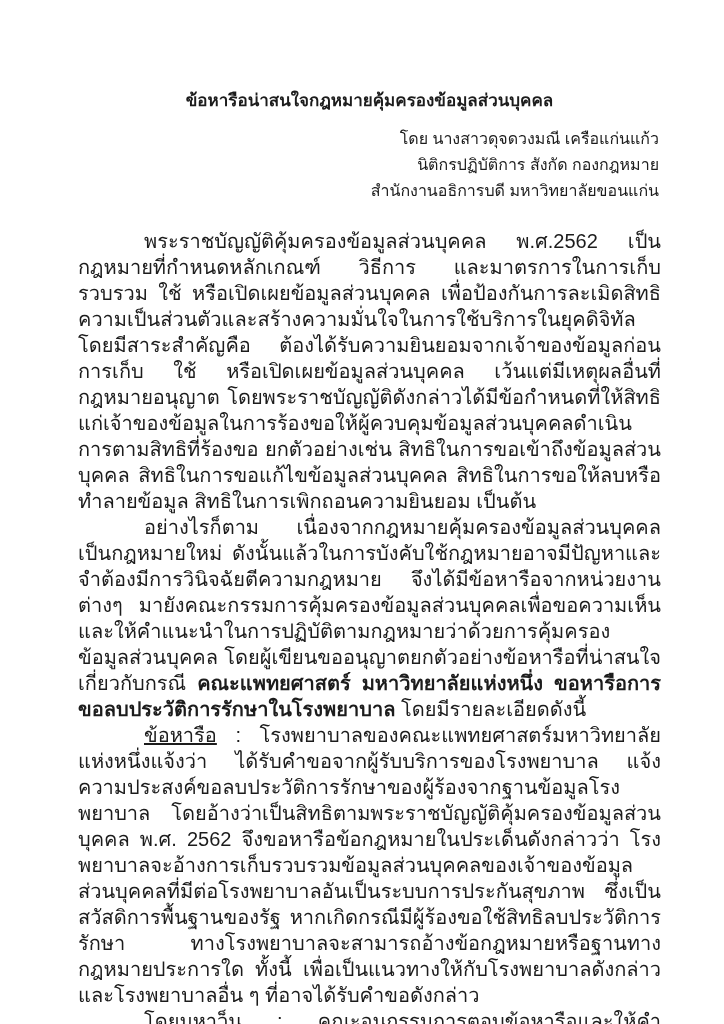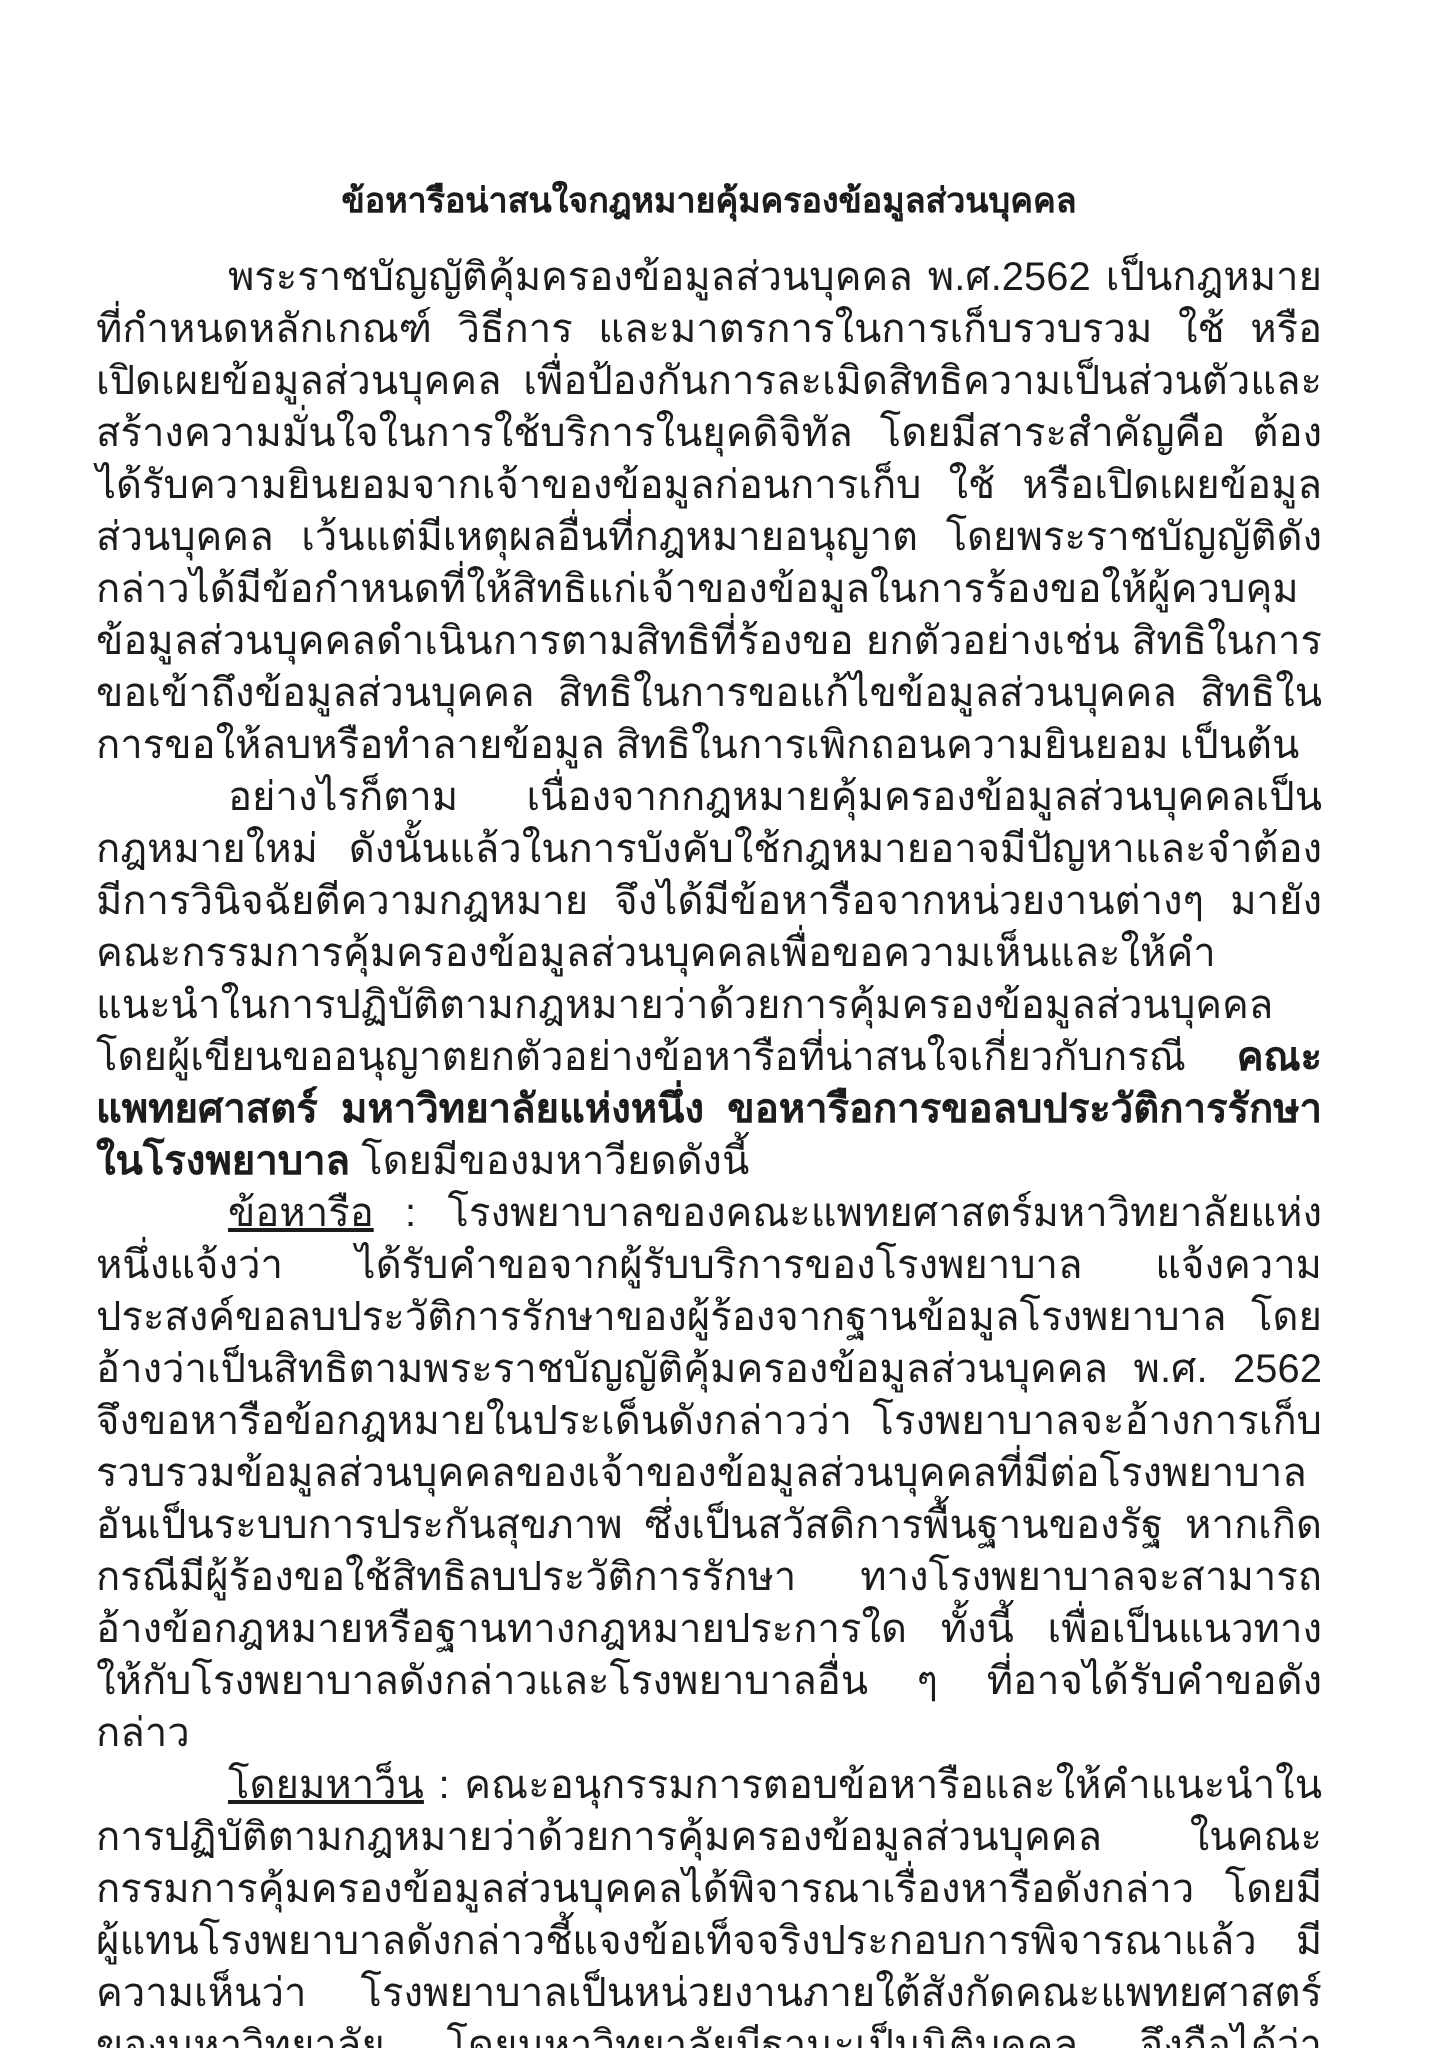--- a/index.html
+++ b/index.html
@@ -11,21 +11,21 @@
     width: 724px;
     height: 1024px;
     overflow: hidden;
     font-family: "Liberation Sans", sans-serif;
     color: #1c1c1c;
   }
   .page {
     box-sizing: border-box;
     width: 724px;
     height: 736px;
-    padding: 88px 63px 0 48px;
+    padding: 88px 63px 0 78px;
     background: #ffffff;
   }
   .doc-title {
     margin: 0 0 12px 0;
     font-size: 17px;
     line-height: 26px;
     font-weight: bold;
     text-align: center;
   }
   .byline {
@@ -52,28 +52,33 @@
     font-weight: bold;
   }
 </style>
 </head>
 <body>
 
 <div class="page">
 
   <h1 class="doc-title">ข้อหารือน่าสนใจกฎหมายคุ้มครองข้อมูลส่วนบุคคล</h1>
 
+  <div class="byline">
+    <p>โดย นางสาวดุจดวงมณี เครือแก่นแก้ว</p>
+    <p>นิติกรปฏิบัติการ สังกัด กองกฎหมาย</p>
+    <p>สำนักงานอธิการบดี มหาวิทยาลัยขอนแก่น</p>
+  </div>
 
   <div class="body-text">
 
     <p class="para">พระราชบัญญัติคุ้มครองข้อมูลส่วนบุคคล พ.ศ.2562 เป็นกฎหมายที่กำหนดหลักเกณฑ์ วิธีการ และมาตรการในการเก็บรวบรวม ใช้ หรือเปิดเผยข้อมูลส่วนบุคคล เพื่อป้องกันการละเมิดสิทธิความเป็นส่วนตัวและสร้างความมั่นใจในการใช้บริการในยุคดิจิทัล โดยมีสาระสำคัญคือ ต้องได้รับความยินยอมจากเจ้าของข้อมูลก่อนการเก็บ ใช้ หรือเปิดเผยข้อมูลส่วนบุคคล เว้นแต่มีเหตุผลอื่นที่กฎหมายอนุญาต โดยพระราชบัญญัติดังกล่าวได้มีข้อกำหนดที่ให้สิทธิแก่เจ้าของข้อมูลในการร้องขอให้ผู้ควบคุมข้อมูลส่วนบุคคลดำเนินการตามสิทธิที่ร้องขอ ยกตัวอย่างเช่น สิทธิในการขอเข้าถึงข้อมูลส่วนบุคคล สิทธิในการขอแก้ไขข้อมูลส่วนบุคคล สิทธิในการขอให้ลบหรือทำลายข้อมูล สิทธิในการเพิกถอนความยินยอม เป็นต้น</p>
 
     <p class="para"><span>อย่างไรก็ตาม เนื่องจากกฎหมายคุ้มครองข้อมูลส่วนบุคคลเป็นกฎหมายใหม่ ดังนั้นแล้วในการบังคับใช้กฎหมายอาจมีปัญหาและจำต้องมีการวินิจฉัยตีความกฎหมาย จึงได้มีข้อหารือจากหน่วยงานต่างๆ มายังคณะกรรมการคุ้มครองข้อมูลส่วนบุคคลเพื่อขอความเห็นและให้คำแนะนำในการปฏิบัติตามกฎหมายว่าด้วยการคุ้มครองข้อมูลส่วนบุคคล โดยผู้เขียนขออนุญาตยกตัวอย่างข้อหารือที่น่าสนใจเกี่ยวกับกรณี</span>
       <span class="case-bold">คณะแพทยศาสตร์ มหาวิทยาลัยแห่งหนึ่ง ขอหารือการขอลบประวัติการรักษาในโรงพยาบาล</span>
-      <span>โดยมีของมหาวียดดังนี้</span></p>
+      <span>โดยมีรายละเอียดดังนี้</span></p>
 
     <p class="para"><span class="lead">ข้อหารือ</span>
       <span>:</span>
       <span>โรงพยาบาลของคณะแพทยศาสตร์มหาวิทยาลัยแห่งหนึ่งแจ้งว่า ได้รับคำขอจากผู้รับบริการของโรงพยาบาล แจ้งความประสงค์ขอลบประวัติการรักษาของผู้ร้องจากฐานข้อมูลโรงพยาบาล โดยอ้างว่าเป็นสิทธิตามพระราชบัญญัติคุ้มครองข้อมูลส่วนบุคคล พ.ศ. 2562 จึงขอหารือข้อกฎหมายในประเด็นดังกล่าวว่า โรงพยาบาลจะอ้างการเก็บรวบรวมข้อมูลส่วนบุคคลของเจ้าของข้อมูลส่วนบุคคลที่มีต่อโรงพยาบาลอันเป็นระบบการประกันสุขภาพ ซึ่งเป็นสวัสดิการพื้นฐานของรัฐ หากเกิดกรณีมีผู้ร้องขอใช้สิทธิลบประวัติการรักษา ทางโรงพยาบาลจะสามารถอ้างข้อกฎหมายหรือฐานทางกฎหมายประการใด ทั้งนี้ เพื่อเป็นแนวทางให้กับโรงพยาบาลดังกล่าวและโรงพยาบาลอื่น ๆ ที่อาจได้รับคำขอดังกล่าว</span></p>
 
     <p class="para"><span class="lead">โดยมหาว็น</span>
       <span>:</span>
       <span>คณะอนุกรรมการตอบข้อหารือและให้คำแนะนำในการปฏิบัติตามกฎหมายว่าด้วยการคุ้มครองข้อมูลส่วนบุคคล ในคณะกรรมการคุ้มครองข้อมูลส่วนบุคคลได้พิจารณาเรื่องหารือดังกล่าว โดยมีผู้แทนโรงพยาบาลดังกล่าวชี้แจงข้อเท็จจริงประกอบการพิจารณาแล้ว มีความเห็นว่า โรงพยาบาลเป็นหน่วยงานภายใต้สังกัดคณะแพทยศาสตร์ของมหาวิทยาลัย โดยมหาวิทยาลัยมีฐานะเป็นนิติบุคคล จึงถือได้ว่ามหาวิทยาลัยเป็นผู้ควบคุมข้อมูลส่วนบุคคลตามมาตรา 6 แห่งพระราชบัญญัติคุ้มครองข้อมูลส่วนบุคคล พ.ศ. 2562 การที่โรงพยาบาลทำการเก็บรวบรวมข้อมูลประวัติการรักษาของผู้รับบริการ มีวัตถุประสงค์หลักเพื่อการให้บริการสุขภาพแก่ผู้รับบริการซึ่งตัดสินใจเข้ารับบริการกับทางโรงพยาบาล จึงอาจถือเป็นการเก็บรวบรวมข้อมูลส่วนบุคคลที่เป็นการจำเป็นเพื่อการปฏิบัติตามสัญญาซึ่งเจ้าของข้อมูลส่วนบุคคลเป็น</span></p>
 
   </div>

